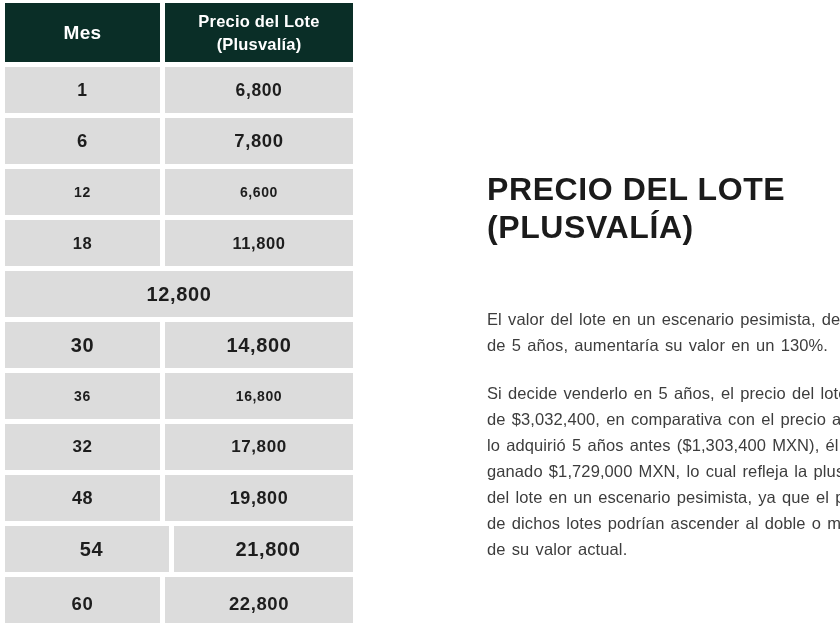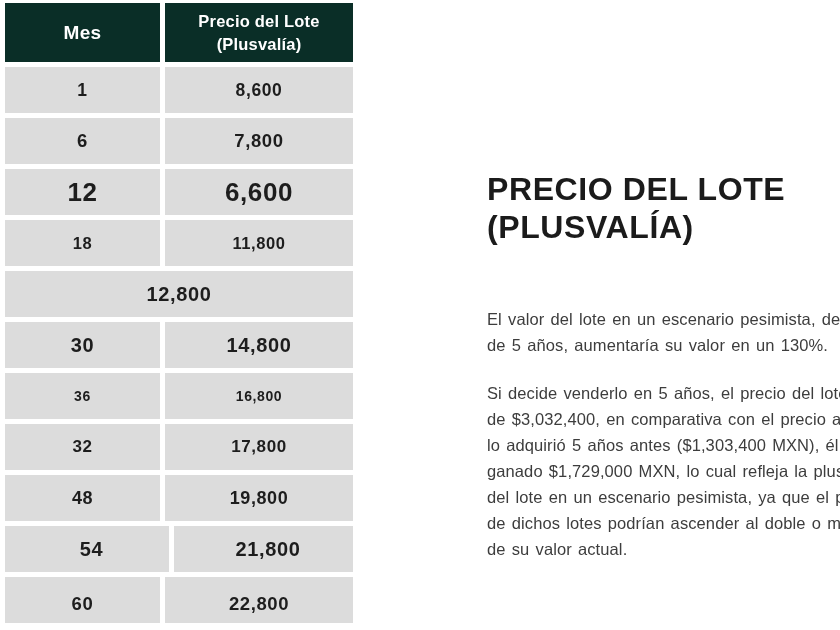--- a/index.html
+++ b/index.html
@@ -34,21 +34,21 @@
   .hcell.mes-col { font-size: 19px; letter-spacing: 0.4px; }
   .hcell.precio-col { font-size: 16.5px; line-height: 1.35; letter-spacing: 0.2px; }
   .dcell {
     background: #dcdcdc; color: #1d1d1d;
     font-weight: bold; letter-spacing: 0.6px;
     font-size: 18px;
   }
   
   .trow.data-row:nth-child(2) .dcell { font-size: 17.5px; }
   .trow.data-row:nth-child(3) .dcell { font-size: 18.5px; }
-  .trow.data-row:nth-child(4) .dcell { font-size: 26px; }
+  .trow.data-row:nth-child(4) .dcell { font-size: 14px; }
   .trow.data-row:nth-child(5) .dcell { font-size: 16.5px; }
   .trow.data-row:nth-child(6) .dcell { font-size: 20px; }
   .trow.data-row:nth-child(7) .dcell { font-size: 20px; }
   .trow.data-row:nth-child(8) .dcell { font-size: 14px; }
   .trow.data-row:nth-child(9) .dcell { font-size: 17px; }
   .trow.data-row:nth-child(10) .dcell { font-size: 18px; }
   .trow.data-row:nth-child(11) .dcell { font-size: 20px; padding-left: 9px; }
   .trow.data-row:nth-child(12) .dcell { font-size: 18.5px; align-items: center; justify-content: flex-start; padding-top: 12px; }
   .trow.data-row:nth-child(12) .dcell { justify-content: center; padding-top: 8px; }
 
@@ -78,21 +78,21 @@
       <span>Mes</span>
     </div>
     <div class="cell hcell precio-col">
       <span>Precio del Lote</span>
       <span>(Plusvalía)</span>
     </div>
   </div>
 
 <div class="trow data-row">
       <div class="cell dcell mes-col">1</div>
-      <div class="cell dcell precio-col">8,600</div>
+      <div class="cell dcell precio-col">6,800</div>
     </div>
     <div class="trow data-row">
       <div class="cell dcell mes-col">6</div>
       <div class="cell dcell precio-col">7,800</div>
     </div>
     <div class="trow data-row">
       <div class="cell dcell mes-col">12</div>
       <div class="cell dcell precio-col">6,600</div>
     </div>
     <div class="trow data-row">

